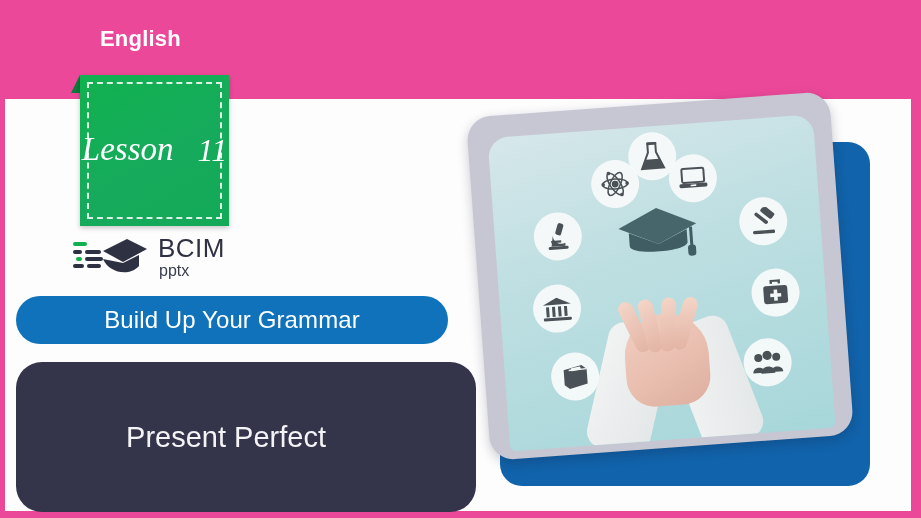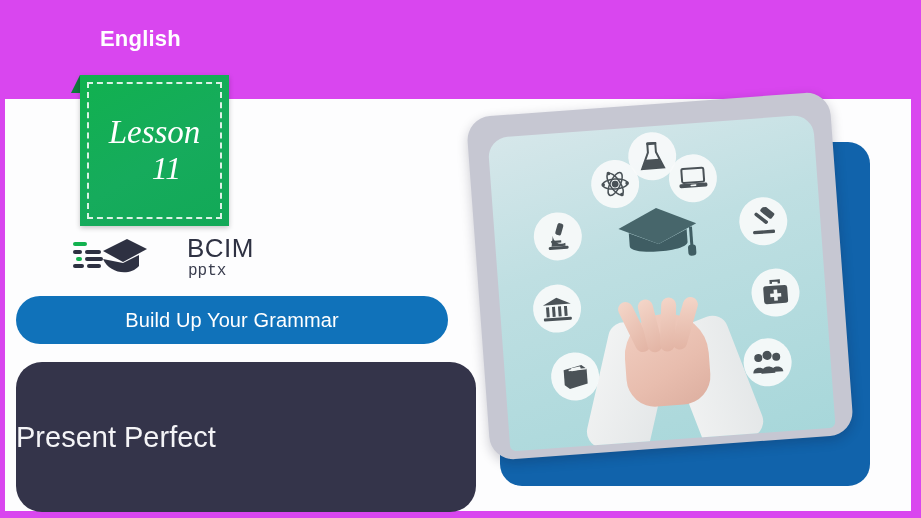--- a/index.html
+++ b/index.html
@@ -5,21 +5,21 @@
   * { margin:0; padding:0; box-sizing:border-box; }
   html,body { width:921px; height:518px; overflow:hidden; }
   body {
     font-family: "Liberation Sans", sans-serif;
     background:#34344a;
     position:relative;
   }
   #slide {
     position:absolute; inset:0;
     width:921px; height:518px;
-    background:#d946ef;
+    background:#ec4899;
     overflow:hidden;
   }
 
   
   .canvas {
     position:absolute;
     left:5px; top:99px;
     width:906px; height:412px;
     background:#fdfdfe;
   }
@@ -44,21 +44,21 @@
     position:absolute; left:-9px; top:0;
     width:0; height:0;
     border-left:9px solid transparent;
     border-top:0 solid transparent;
     border-bottom:18px solid #0f7a3c;
   }
   .lesson-card {
     position:absolute; inset:0;
     background:linear-gradient(150deg,#11b14f 0%,#16ab5c 55%,#12a957 100%);
     box-shadow:0 2px 5px rgba(0,0,0,.22);
-    display:flex; flex-direction:column;
+    display:flex; flex-direction:row;
     align-items:center; justify-content:center;
   }
   .lesson-card::after {
     content:"";
     position:absolute;
     left:7px; top:7px; right:7px; bottom:7px;
     border:2px dashed rgba(255,255,255,.85);
     pointer-events:none;
   }
   .lesson-word, .lesson-num {
@@ -75,49 +75,48 @@
   .logo {
     position:absolute;
     left:73px; top:233px;
     width:165px; height:50px;
   }
   .logo-text {
     position:absolute;
     left:85px; top:2px;
     color:#2e3142;
     line-height:1;
-    margin-left:29px;
   }
   .logo-brand { font-size:26px; letter-spacing:.5px; }
-  .logo-sub { font-size:16px; margin-top:2px; margin-left:1px; color:#3a3d4e;font-family:Liberation Mono, monospace; }
+  .logo-sub { font-size:16px; margin-top:2px; margin-left:1px; color:#3a3d4e; }
 
   
   .banner {
     position:absolute;
     left:16px; top:296px;
     width:432px; height:48px;
     background:#1072ba;
     border-radius:24px;
     display:flex; align-items:center; justify-content:center;
   }
   .banner-label {
     color:#ffffff;
-    font-size:20px;
+    font-size:24px;
     letter-spacing:.1px;
   }
 
   
   .titlebox {
     position:absolute;
     left:16px; top:362px;
     width:460px; height:150px;
     background:#34344a;
     border-radius:26px;
     display:flex; flex-direction:column;
-    align-items:flex-start; justify-content:center;
+    align-items:center; justify-content:center;
     padding-right:40px;
   }
   .titlebox span {
     color:#f4f4f7;
     font-size:29px;
     line-height:1.52;
     white-space:nowrap;
   }
 
   

